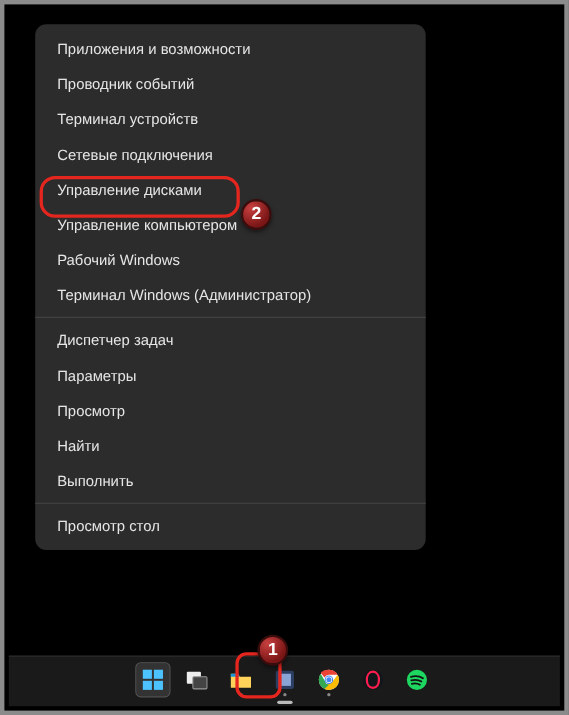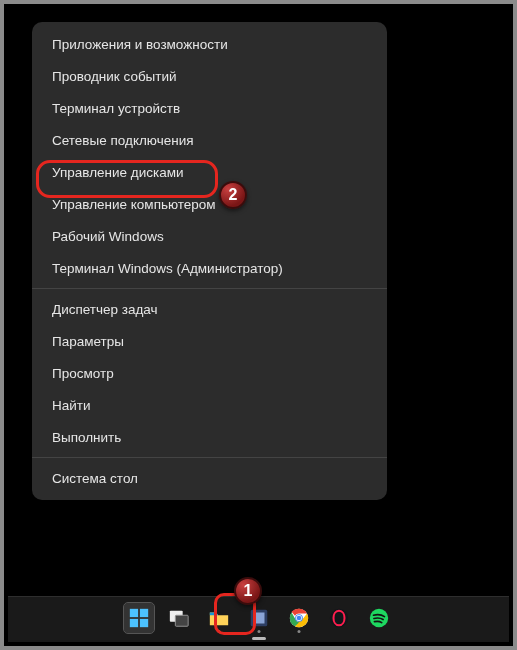--- a/index.html
+++ b/index.html
@@ -143,21 +143,21 @@
         <span>Просмотр</span>
       </div>
       <div class="menu-item">
         <span>Найти</span>
       </div>
       <div class="menu-item">
         <span>Выполнить</span>
       </div>
       <div class="menu-sep"></div>
       <div class="menu-item">
-        <span>Система стол</span>
+        <span>Просмотр стол</span>
       </div>
     </div>
 
   <div class="highlight-box hl-menu"></div>
   <div class="badge badge-2">2</div>
 
   <div class="taskbar">
     <div class="task-icons">
       <div class="t-icon start-active">
         <svg viewBox="0 0 24 24">

